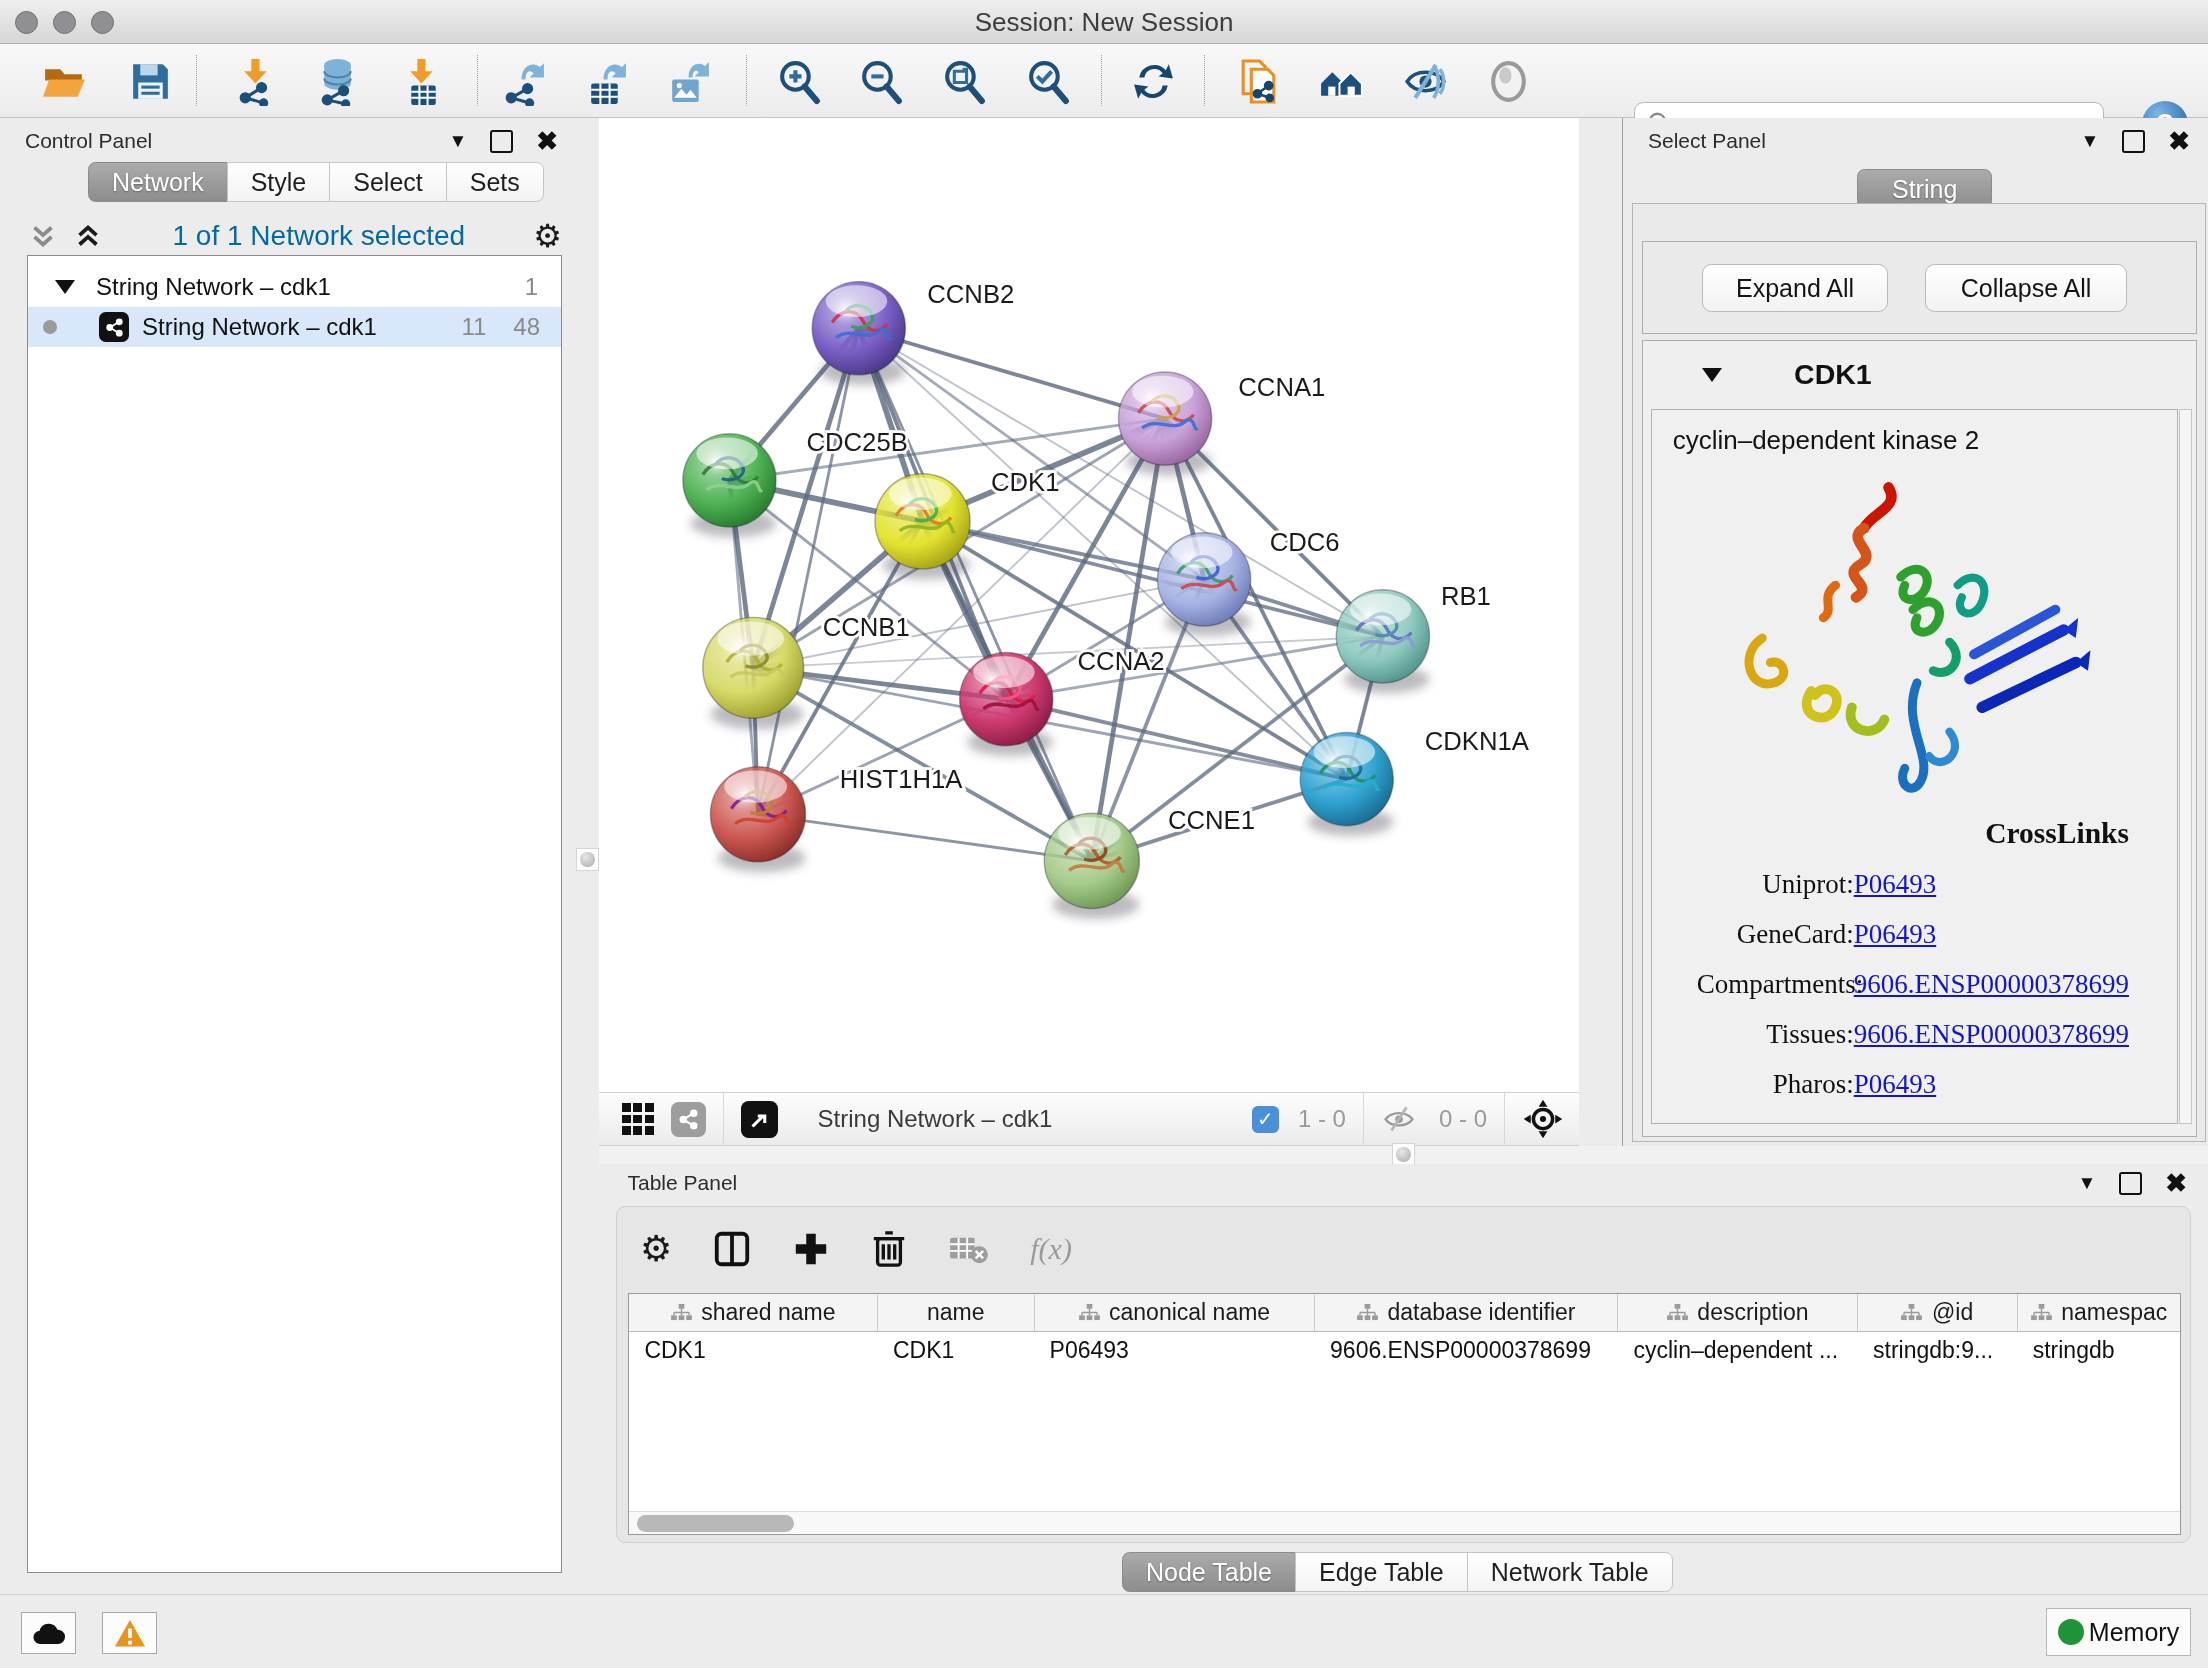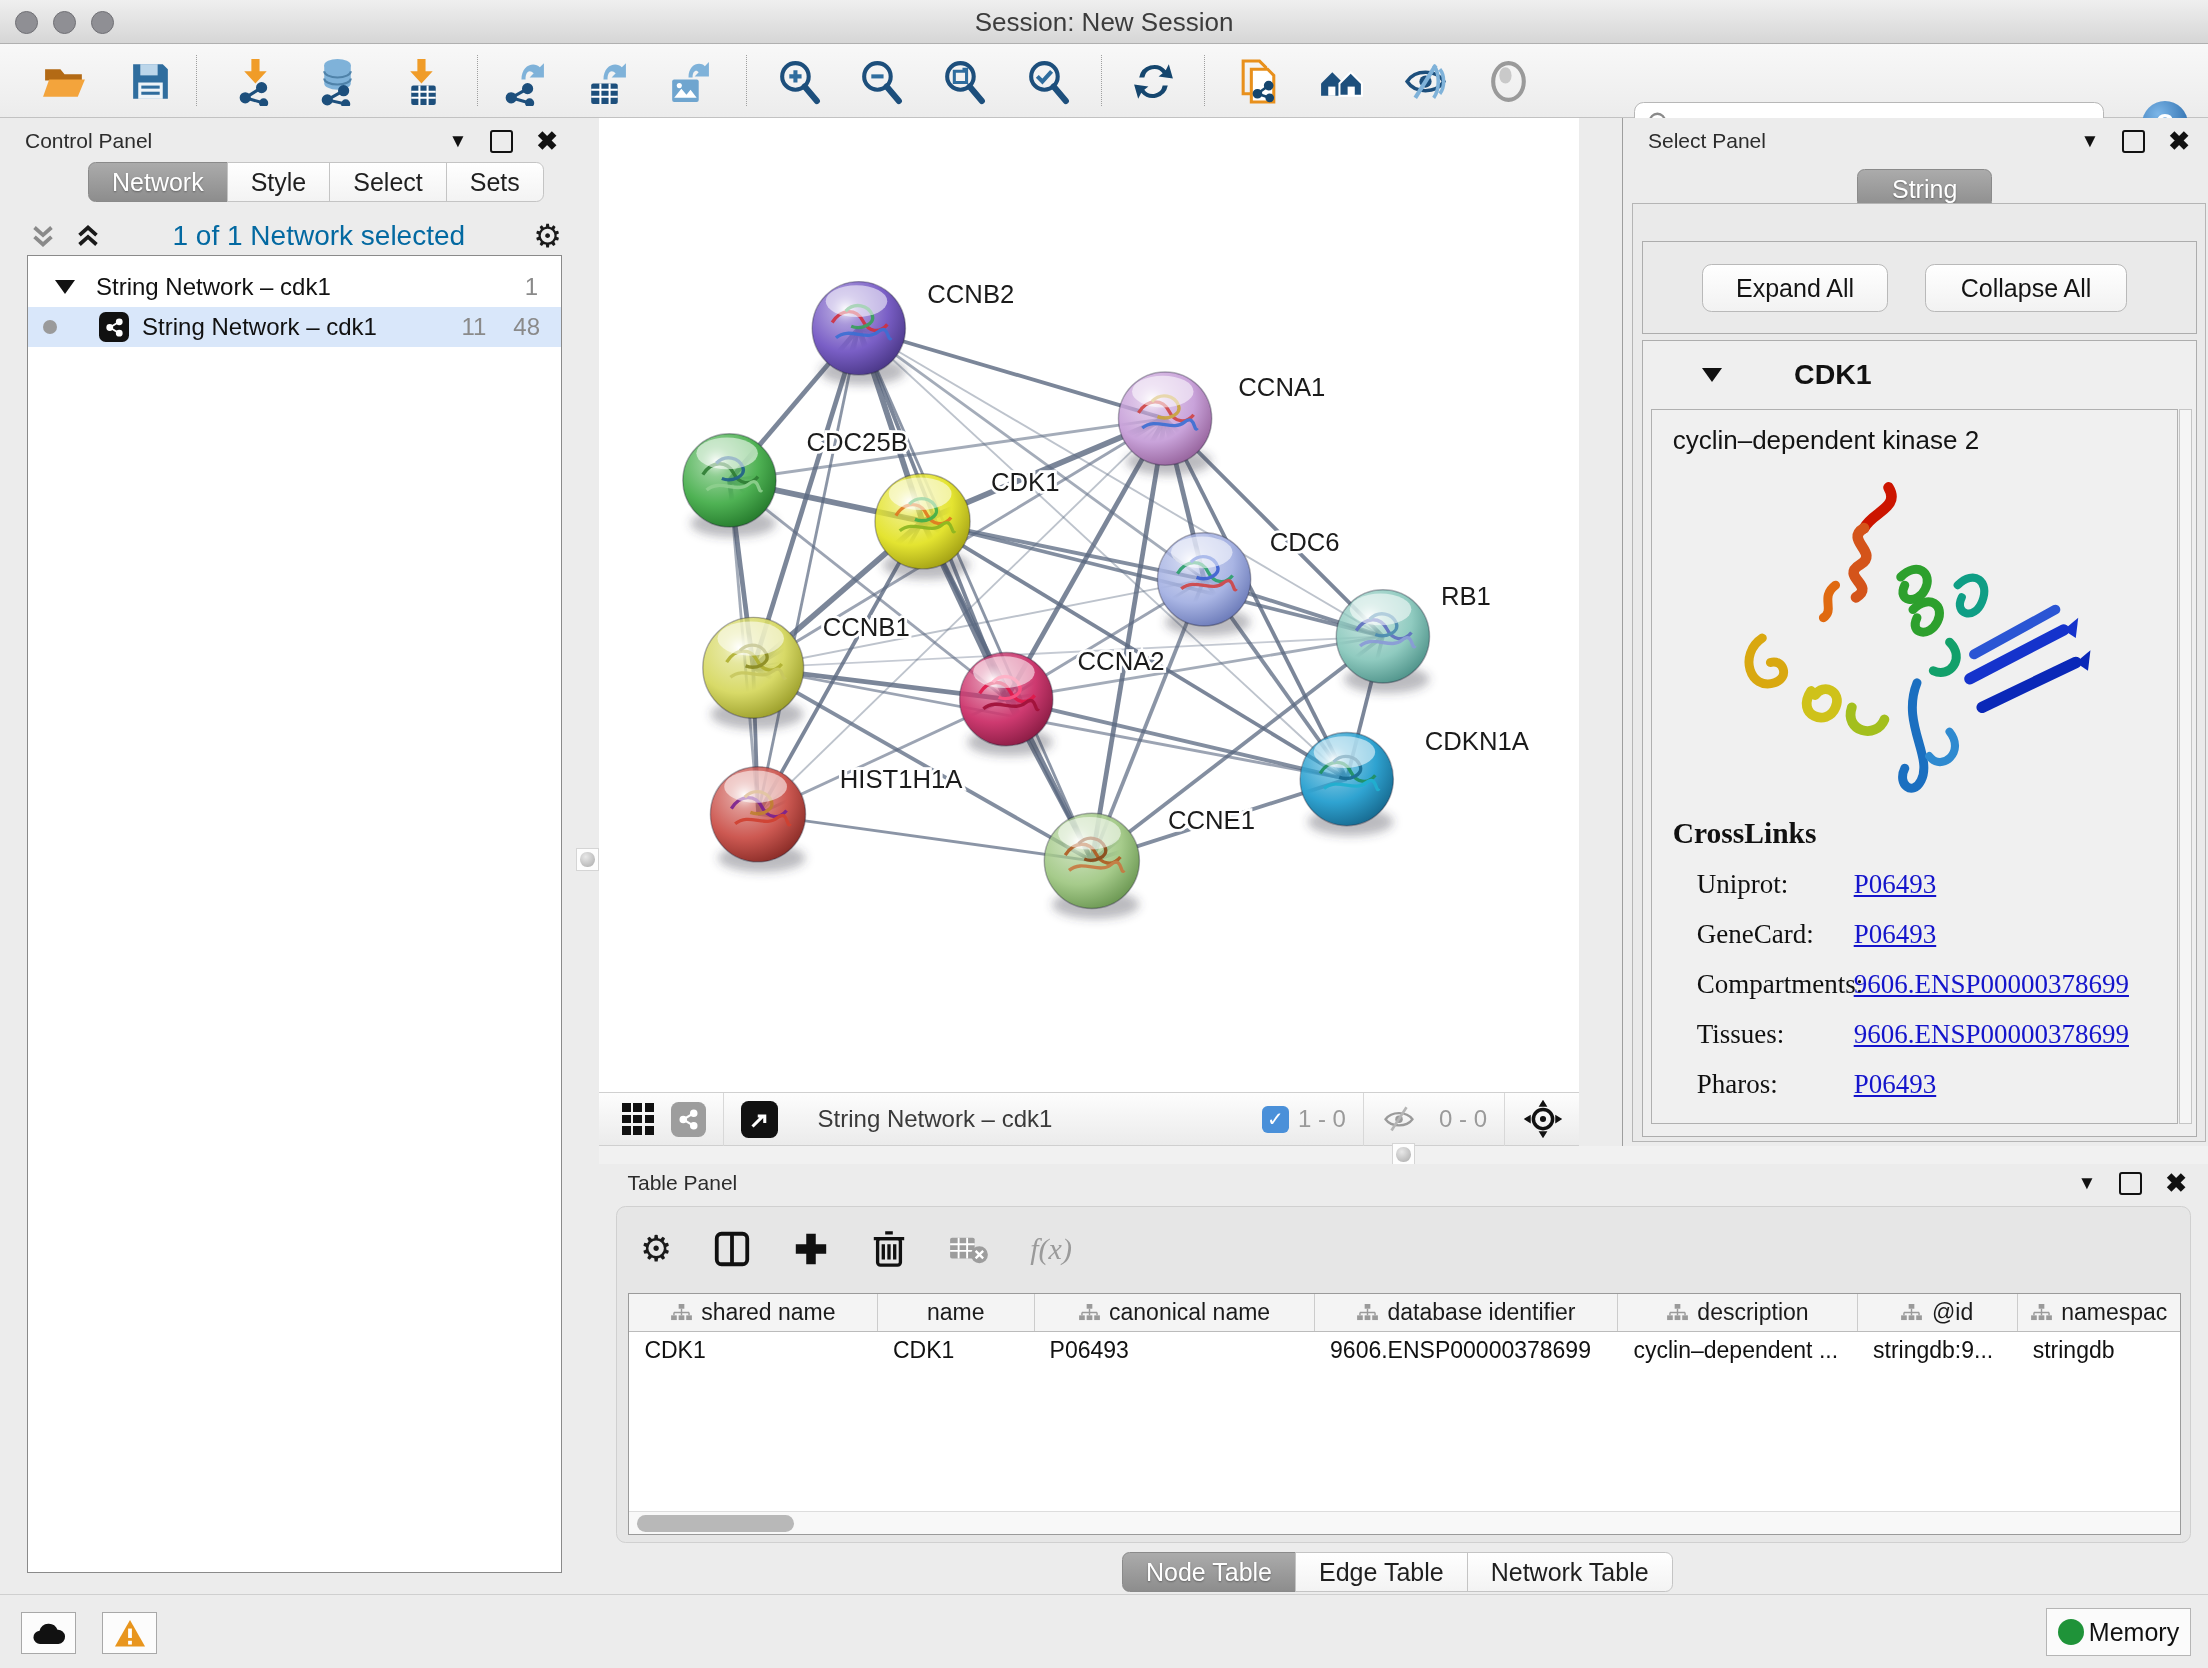--- a/index.html
+++ b/index.html
@@ -74,21 +74,21 @@
   .net-sep { width:1px; height:53px; background:#d8d8d8; margin:0 17px; }
   .net-name { font-size:24px; color:#3a3a3a; }
   .cbox { width:27px; height:27px; border-radius:5.7px; background:#4a90d9; color:#fff; font-size:20px;
     display:flex; align-items:center; justify-content:center; }
   .net-count { font-size:24px; color:#9a9a9a; }
 
   
   .results-panel { position:absolute; left:1622px; top:118px; width:587px; height:1028px; background:#ececec; border-left:1.9px solid #9e9e9e; }
   .rp-header { position:absolute; left:25px; right:19px; top:7.6px; display:flex; justify-content:space-between; align-items:center; }
   .rp-tabs { left:234px; top:51px; }
-  .rp-box { position:absolute; left:8.6px; top:85px; width:574px; height:939px; border:1px solid #b5b5b5; background:#eaeaea; }
+  .rp-box { position:absolute; left:8.6px; top:85px; width:574px; height:939px; border:1px solid #b5b5b5; background:#eaeaea;text-align:right; }
   .rp-boxa { position:absolute; left:9.5px; top:37px; width:555px; height:93px; border:1px solid #adadad; }
   .btn { background:linear-gradient(#ffffff,#f2f2f2); border:1px solid #b9b9b9; border-radius:9.5px;
     font-size:25px; color:#141414; height:48px; display:flex; align-items:center; justify-content:center; }
   .rp-boxb { position:absolute; left:9.5px; top:136px; width:555px; height:797px; border:1px solid #adadad; background:#efefef; }
   .rp-entry-head { position:absolute; left:0; right:0; top:0; height:67px; display:flex; align-items:center; }
   .rp-entry-name { font-size:28.5px; font-weight:bold; color:#111; }
   .rp-descbox { position:absolute; left:7.6px; top:68px; width:527px; height:715px; border:1px solid #b0b0b0; background:#f0f0f0; }
   .rp-desc { position:absolute; left:21px; top:15px; font-size:26px; color:#131313; }
   .rp-scroll { position:absolute; right:3.8px; top:68px; width:13.3px; height:715px; background:#f5f5f5; border:1px solid #c5c5c5; }
   .xlinks { position:absolute; left:21px; top:407px; font-family:"Liberation Serif", serif; color:#101010; }
@@ -626,21 +626,21 @@
     <div class="extlink">
       <svg width="21" height="21" viewBox="0 0 24 24">
         <path d="M4 20 L16 8 M10 8 h8 v8" stroke="#fff" stroke-width="3.5" fill="none"></path>
       </svg>
     </div>
     <span class="net-name" style="margin-left:40px">String Network – cdk1</span>
     <div style="margin-left:auto; display:flex; align-items:center;">
       <span class="cbox">
           <span>✓</span>
         </span>
-      <span class="net-count" style="margin-left:9px">1 - 0</span>
+      <span class="net-count" style="margin-left:19px">1 - 0</span>
       <div class="net-sep"></div>
       <svg width="36" height="28.5" viewBox="0 0 48 38">
         <path d="M6 19 C14 8 34 8 42 19 C34 30 14 30 6 19 z" fill="none" stroke="#9a9a9a" stroke-width="3"></path>
         <circle cx="24" cy="19" r="5" fill="#9a9a9a"></circle>
         <path d="M14 34 L34 3" stroke="#b5b5b5" stroke-width="3.5"></path>
       </svg>
       <span class="net-count" style="margin-left:22px">0 - 0</span>
       <div class="net-sep"></div>
       <svg width="42" height="42" viewBox="0 0 48 48" style="margin-right:15px">
         <circle cx="24" cy="24" r="11" fill="none" stroke="#111" stroke-width="4"></circle>

